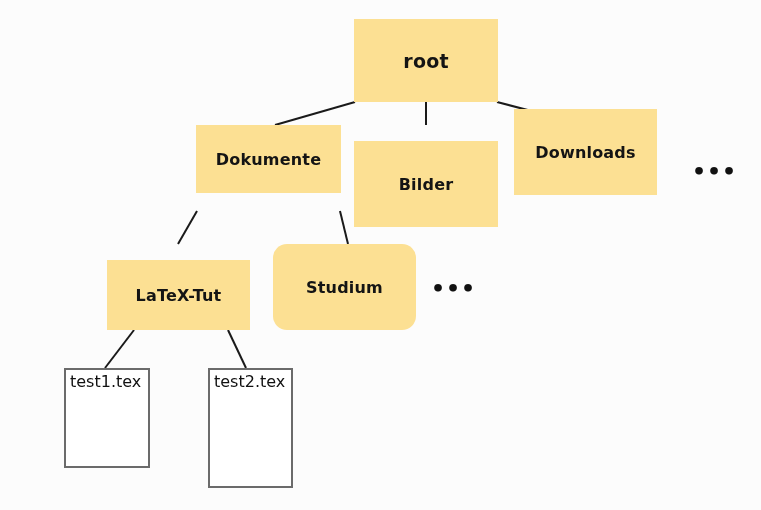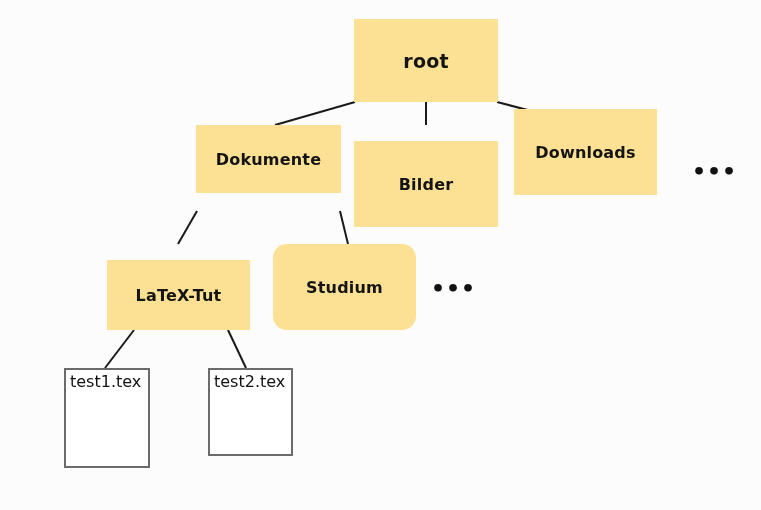--- a/index.html
+++ b/index.html
@@ -100,19 +100,19 @@
       </div>
       <div class="node folder" style="left: 107px; top: 244px; width: 143px; height: 70px; margin-top: 16px;">
         <span class="node-label">LaTeX-Tut</span>
       </div>
       <div class="node folder" style="left: 273px; top: 244px; width: 143px; height: 86px; border-radius: 14px;">
         <span class="node-label">Studium</span>
       </div>
       <div class="node file" style="left: 64px; top: 368px; width: 86px; height: 100px;">
         <span class="node-label">test1.tex</span>
       </div>
-      <div class="node file" style="left: 208px; top: 368px; width: 85px; height: 88px;">
+      <div class="node file" style="left: 208px; top: 368px; width: 85px; height: 120px;">
         <span class="node-label">test2.tex</span>
       </div>
       <div class="ellipsis" style="left: 692px; top: 161px;">•••</div>
       <div class="ellipsis" style="left: 431px; top: 278px;">•••</div>
     </div>
 </div>
 
 </body></html>

